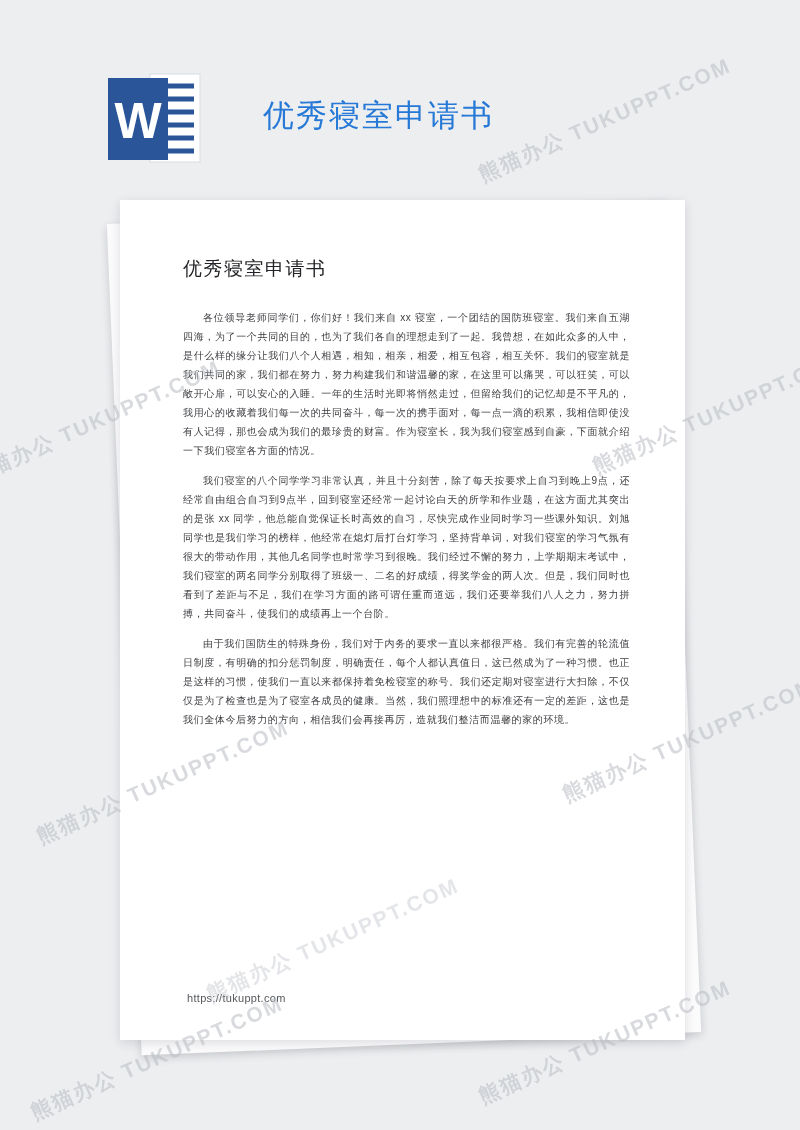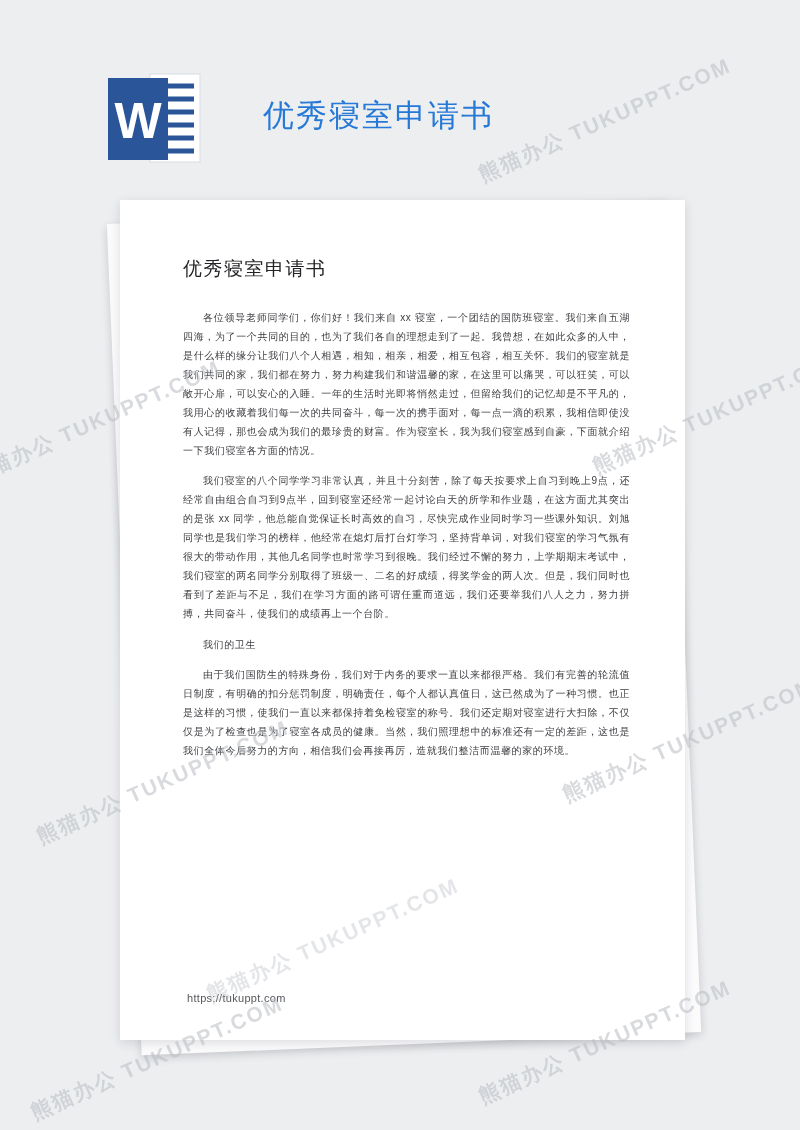--- a/index.html
+++ b/index.html
@@ -85,21 +85,20 @@
   </div>
 
   <div>
     <div class="page-behind"></div>
 
     <div class="doc-page">
       <h1 class="doc-title">优秀寝室申请书</h1>
 
       <p>各位领导老师同学们，你们好！我们来自 xx 寝室，一个团结的国防班寝室。我们来自五湖四海，为了一个共同的目的，也为了我们各自的理想走到了一起。我曾想，在如此众多的人中，是什么样的缘分让我们八个人相遇，相知，相亲，相爱，相互包容，相互关怀。我们的寝室就是我们共同的家，我们都在努力，努力构建我们和谐温馨的家，在这里可以痛哭，可以狂笑，可以敞开心扉，可以安心的入睡。一年的生活时光即将悄然走过，但留给我们的记忆却是不平凡的，我用心的收藏着我们每一次的共同奋斗，每一次的携手面对，每一点一滴的积累，我相信即使没有人记得，那也会成为我们的最珍贵的财富。作为寝室长，我为我们寝室感到自豪，下面就介绍一下我们寝室各方面的情况。</p>
       <p>我们寝室的八个同学学习非常认真，并且十分刻苦，除了每天按要求上自习到晚上9点，还经常自由组合自习到9点半，回到寝室还经常一起讨论白天的所学和作业题，在这方面尤其突出的是张 xx 同学，他总能自觉保证长时高效的自习，尽快完成作业同时学习一些课外知识。刘旭同学也是我们学习的榜样，他经常在熄灯后打台灯学习，坚持背单词，对我们寝室的学习气氛有很大的带动作用，其他几名同学也时常学习到很晚。我们经过不懈的努力，上学期期末考试中，我们寝室的两名同学分别取得了班级一、二名的好成绩，得奖学金的两人次。但是，我们同时也看到了差距与不足，我们在学习方面的路可谓任重而道远，我们还要举我们八人之力，努力拼搏，共同奋斗，使我们的成绩再上一个台阶。</p>
-      <p class="sec">我们的卫生</p>
       <p>由于我们国防生的特殊身份，我们对于内务的要求一直以来都很严格。我们有完善的轮流值日制度，有明确的扣分惩罚制度，明确责任，每个人都认真值日，这已然成为了一种习惯。也正是这样的习惯，使我们一直以来都保持着免检寝室的称号。我们还定期对寝室进行大扫除，不仅仅是为了检查也是为了寝室各成员的健康。当然，我们照理想中的标准还有一定的差距，这也是我们全体今后努力的方向，相信我们会再接再厉，造就我们整洁而温馨的家的环境。</p>
 
       <div class="doc-footer">https://tukuppt.com</div>
     </div>
   </div>
 
   <div class="wm-layer">
     <span class="wm">熊猫办公 TUKUPPT.COM</span>
     <span class="wm">熊猫办公 TUKUPPT.COM</span>
     <span class="wm">熊猫办公 TUKUPPT.COM</span>

